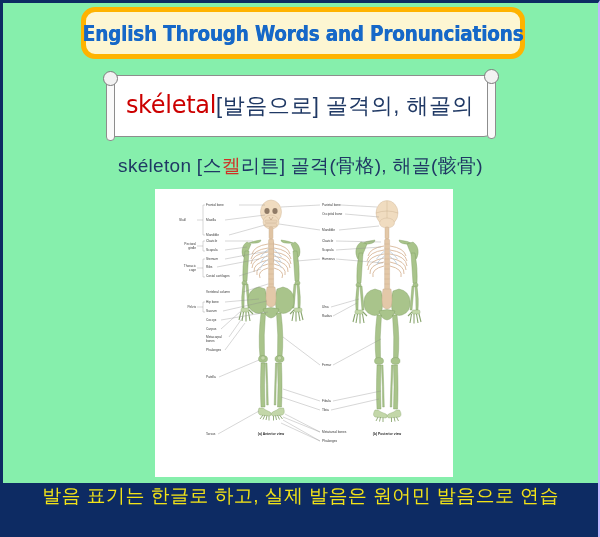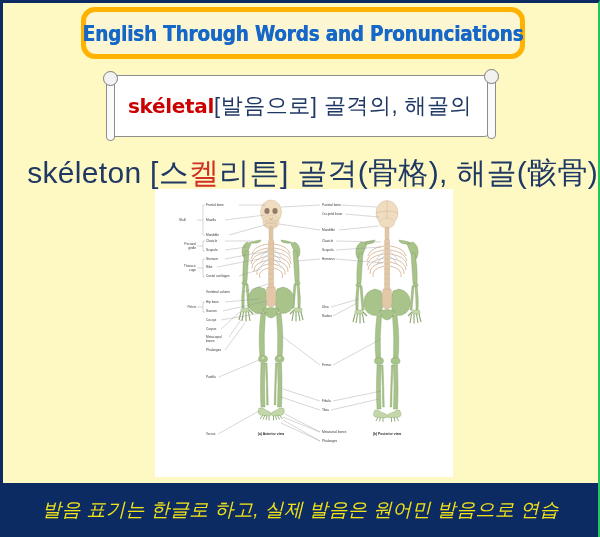--- a/index.html
+++ b/index.html
@@ -5,24 +5,24 @@
   html,body{margin:0;padding:0;}
   body{
     width:600px;height:537px;
     background:#ffffff;
     font-family:"Liberation Sans","DejaVu Sans",sans-serif;
     overflow:hidden;
     position:relative;
   }
   #page{
     position:absolute;inset:0;
-    background:#fef9c3;
+    background:#86efac;
     border-top:3px solid #0d2b63;
     border-left:3px solid #0d2b63;
-    border-right:2px solid #22c55e;
+    border-right:2px solid #c4b5fd;
     box-sizing:border-box;
   }
 
   
   .title-banner{
     position:absolute;left:78px;top:4px;width:444px;height:52px;
     background:#fdf6d2;
     border:5px solid #ffb300;
     border-radius:14px;
     box-sizing:border-box;
@@ -65,53 +65,53 @@
   .scroll-bar.left{left:8px;top:8px;bottom:2px;}
   .scroll-bar.right{right:6px;top:6px;bottom:4px;}
   .headline{
     position:absolute;left:0;right:0;top:22px;
     text-align:center;
     font-size:23px;
     white-space:nowrap;
     color:#1f3864;
   }
   .headline .word{
-    color:#cc0000;font-weight:bold;
+    color:#cc0000;font-weight:normal;
     font-family:"DejaVu Sans","Liberation Sans",sans-serif;
-    font-size:20px;
+    font-size:24px;
     letter-spacing:-0.3px;
   }
   .headline .rest{
     color:#1f3864;
     font-size:22px;
     letter-spacing:0.5px;
   }
 
   
   .subline{
     position:absolute;left:0;right:0;top:150px;
-    text-align:right;
-    font-size:30px;
+    text-align:center;
+    font-size:19px;
     color:#1f3864;
     white-space:nowrap;
     letter-spacing:0.3px;
   }
   .subline .hl{color:#d03024;}
 
   
   .figure{
     position:absolute;left:152px;top:186px;width:298px;height:288px;
   }
   .figure svg{display:block;width:100%;height:100%;}
 
   
   .bottom-bar{
     position:absolute;left:0;right:0;bottom:0;height:54px;
     background:#0d2b63;
-    display:flex;align-items:center;justify-content:center;font-style:italic;
+    display:flex;align-items:flex-start;justify-content:center;
   }
   .bottom-text{
     color:#f2e318;
     font-size:19px;
     letter-spacing:0.4px;
     white-space:nowrap;
   }
 </style>
 </head>
 <body>

